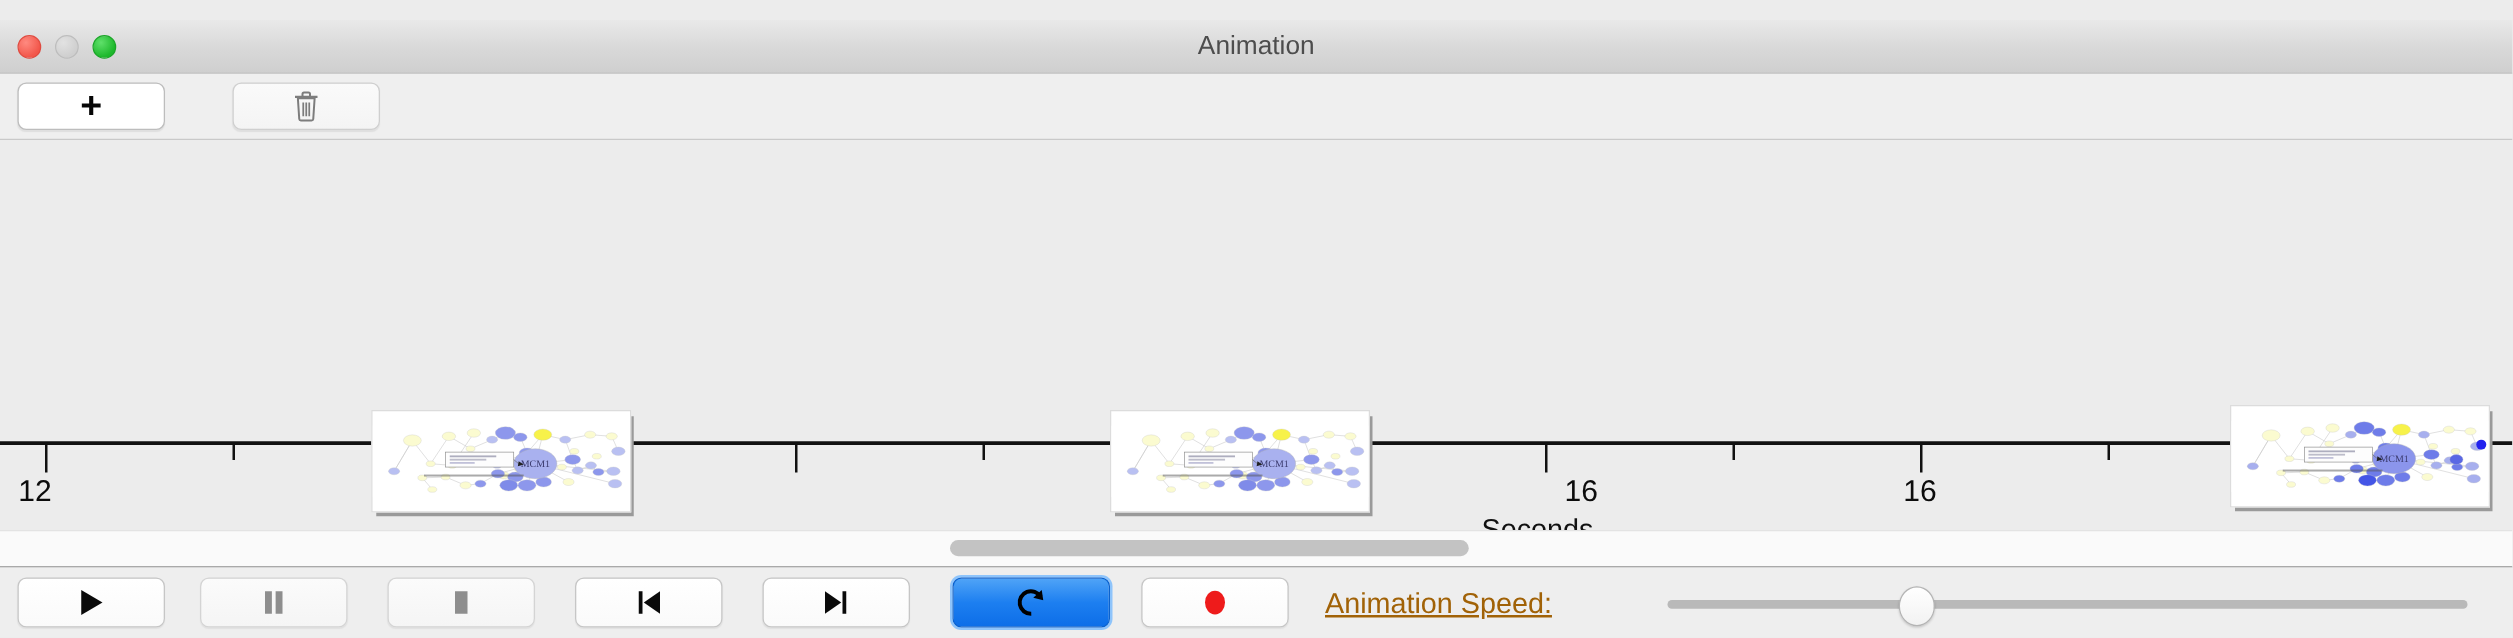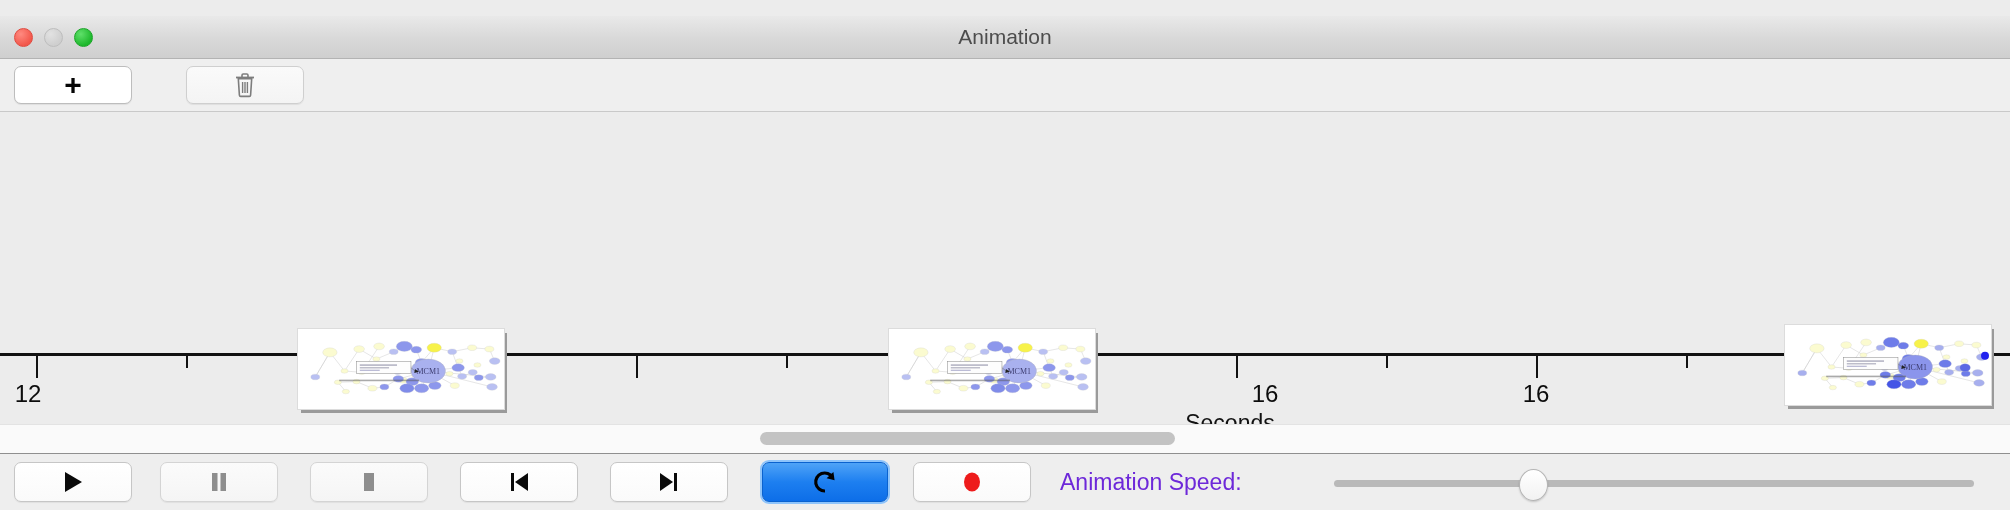--- a/index.html
+++ b/index.html
@@ -95,21 +95,21 @@
     display:flex;align-items:center;justify-content:center;
     border:1px solid #c6c6c6;background:linear-gradient(to bottom,#ffffff,#fafafa);
     box-shadow:0 1px 1px rgba(0,0,0,.06);
   }
   .pbtn.dim{background:linear-gradient(to bottom,#fbfbfb,#f5f5f5);border-color:#d4d4d4;}
   .pbtn.active{
     background:linear-gradient(to bottom,#4fa3f7 0%,#1d7ff0 50%,#0d6ee8 100%);
     border:1px solid #0a62cf;box-shadow:0 0 0 2px #8ec4fb;
   }
   .glyph{display:block;}
-  .speedlbl{position:absolute;top:8px;height:40px;line-height:40px;font-size:23px;color:#6d28d9;}
+  .speedlbl{position:absolute;top:8px;height:40px;line-height:40px;font-size:23px;color:#a16207;text-decoration:underline;}
   .slider{position:absolute;top:26px;height:7px;border-radius:4px;background:#b9b9b9;}
   .sliderknob{position:absolute;top:15px;width:27px;height:30px;border-radius:50%;
     background:linear-gradient(to bottom,#ffffff,#f2f2f2);border:1px solid #b4b4b4;
     box-shadow:0 1px 2px rgba(0,0,0,.18);}
 </style>
 </head>
 <body>
 
 <div id="app">
 

